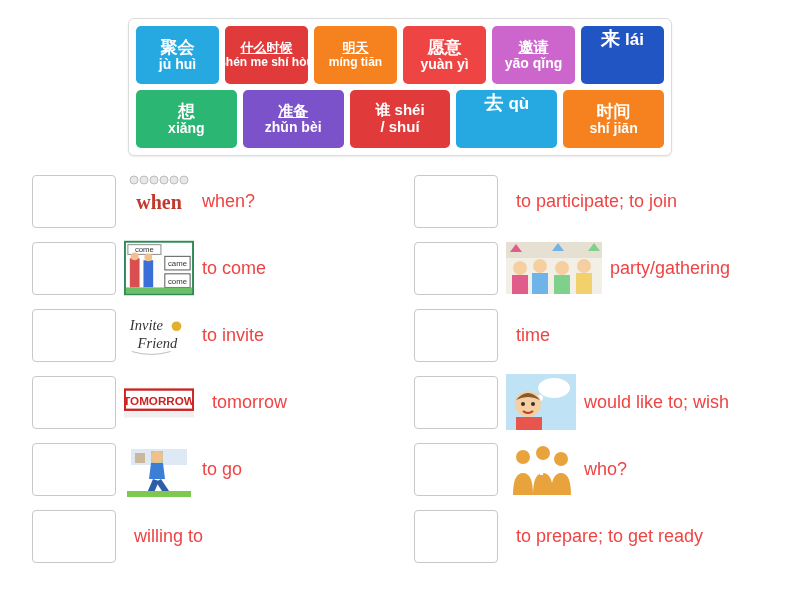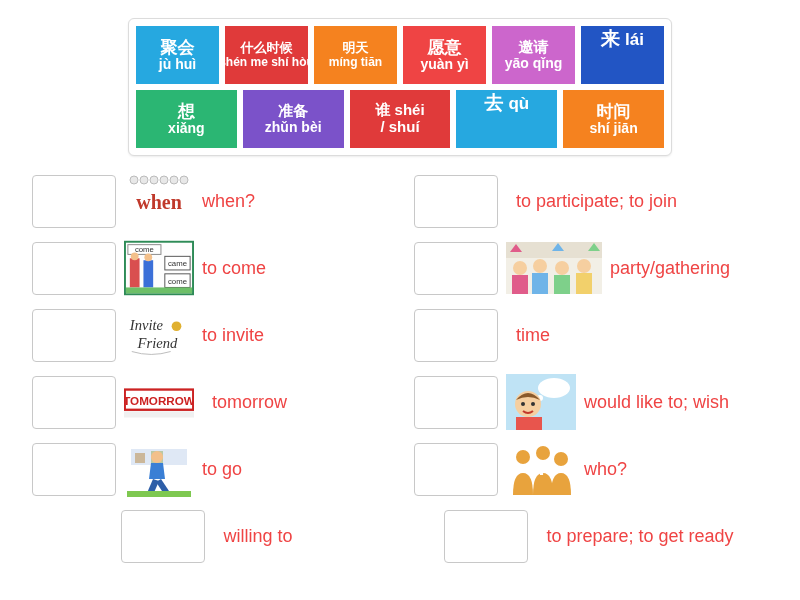--- a/index.html
+++ b/index.html
@@ -35,21 +35,21 @@
     display: flex;
     gap: 6px;
     margin-bottom: 6px;
   }
   .bank-row:last-child { margin-bottom: 0; }
 
   .tile {
     flex: 1 1 0;
     min-width: 0;
     height: 58px;
-    border-radius: 0;
+    border-radius: 5px;
     color: #ffffff;
     display: flex;
     flex-direction: column;
     align-items: center;
     justify-content: center;
     text-align: center;
     line-height: 1.12;
     padding: 2px 1px;
     box-sizing: border-box;
     cursor: pointer;
@@ -58,21 +58,21 @@
   .tile .hanzi {
     font-size: 17px;
     font-weight: bold;
     white-space: nowrap;
   }
   .tile .pinyin {
     font-size: 14px;
     font-weight: bold;
     white-space: nowrap;
   }
-  .tile.small .hanzi { font-size: 13px; }
+  .tile.small .hanzi { font-size: 13px; text-decoration: underline; }
   .tile.small .pinyin { font-size: 12px; }
   .tile.single {
     flex-direction: row;
     gap: 5px;
     align-items: baseline;
   }
   .tile.single .hanzi { font-size: 19px; }
   .tile.single .pinyin { font-size: 17px; }
 
   
@@ -86,21 +86,21 @@
   }
   .col {
     width: 350px;
   }
   .row {
     display: flex;
     align-items: center;
     height: 58px;
     margin-bottom: 9px;
   }
-  .row:last-child { margin-bottom: 0; justify-content: center; }
+  .row:last-child { margin-bottom: 0; }
 
   .drop {
     width: 84px;
     height: 53px;
     border: 1px solid #c8c8c8;
     border-radius: 4px;
     background: #ffffff;
     box-sizing: border-box;
     flex: 0 0 auto;
     cursor: pointer;

